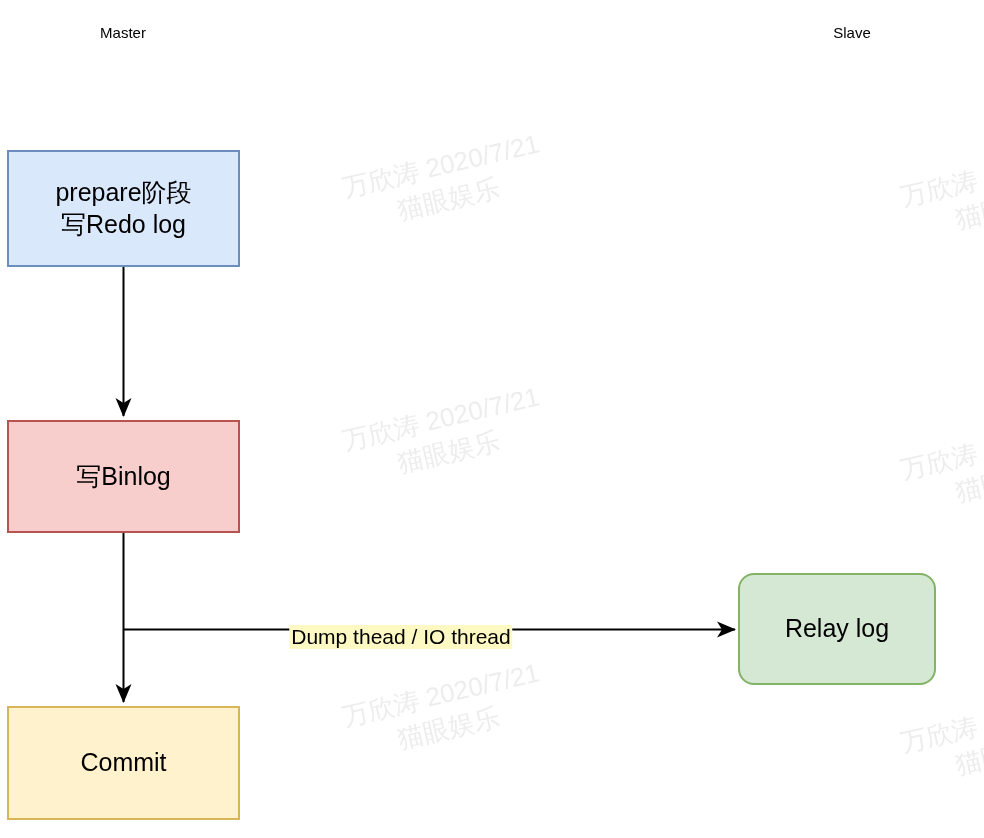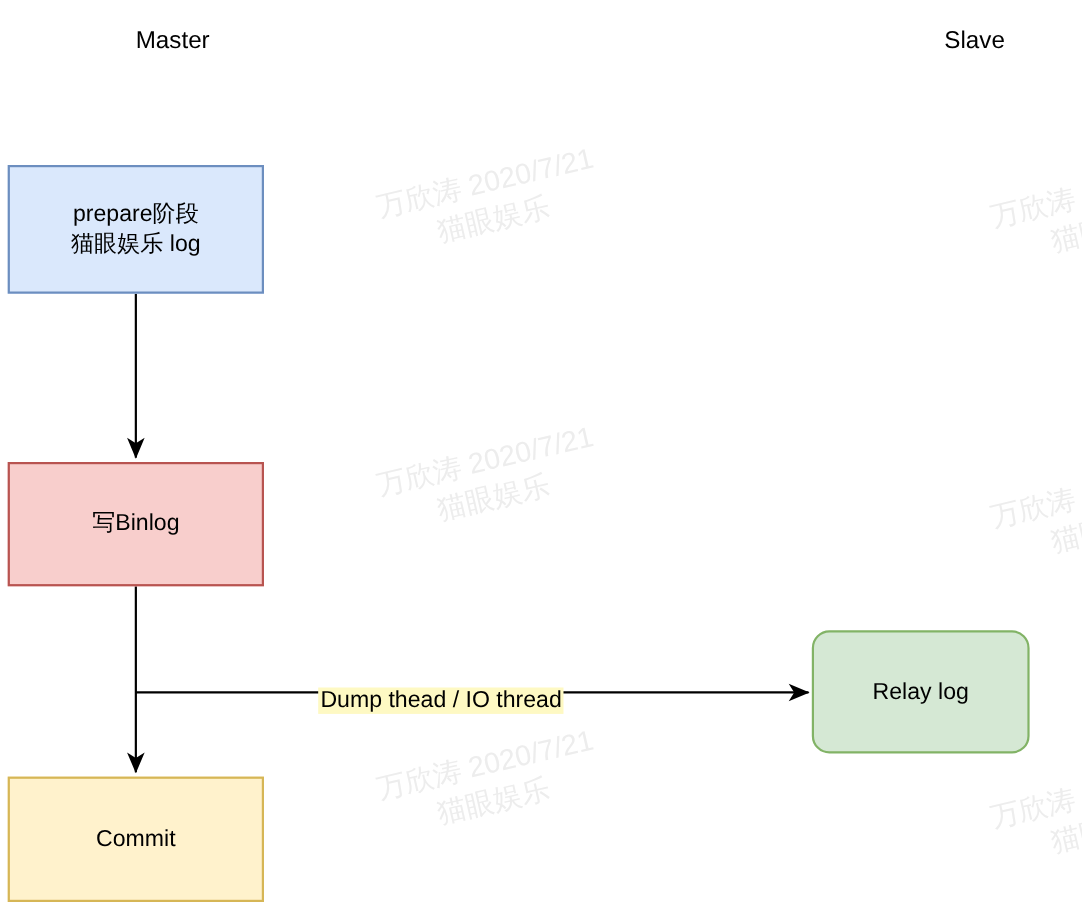--- a/index.html
+++ b/index.html
@@ -15,23 +15,22 @@
     overflow: hidden;
     font-family: "Liberation Sans", sans-serif;
     color: #000000;
   }
 
   
   .col-label {
     position: absolute;
     top: 24px;
     transform: translateX(-50%);
-    font-size: 22px;
+    font-size: 15px;
     white-space: nowrap;
-    margin-left: 34px;
   }
   .col-label.master { left: 123px; }
   .col-label.slave  { left: 852px; }
 
   
   .wm {
     position: absolute;
     transform: translate(-50%, -50%) rotate(-13deg);
     text-align: center;
     font-size: 26px;
@@ -51,21 +50,21 @@
   
   .node {
     position: absolute;
     box-sizing: border-box;
     border: 2px solid #000;
     display: flex;
     flex-direction: column;
     align-items: center;
     justify-content: center;
     text-align: center;
-    font-size: 21px;
+    font-size: 25px;
     line-height: 1.25;
   }
   .node-prepare {
     left: 7px; top: 150px; width: 233px; height: 117px;
     background: var(--node-prepare-fill);
     border-color: var(--node-prepare-border);
   }
   .node-binlog {
     left: 7px; top: 420px; width: 233px; height: 113px;
     background: var(--node-binlog-fill);
@@ -153,21 +152,21 @@
     <line x1="123.5" y1="533" x2="123.5" y2="702" marker-end="url(#arrowhead)"></line>
 
     <line x1="123.5" y1="629.5" x2="735" y2="629.5" marker-end="url(#arrowhead)"></line>
   </svg>
 
   <div class="col-label master">Master</div>
   <div class="col-label slave">Slave</div>
 
   <div class="node node-prepare">
     <div>prepare阶段</div>
-    <div>猫眼娱乐 log</div>
+    <div>写Redo log</div>
   </div>
 
   <div class="node node-commit">
     <div>Commit</div>
   </div>
 
   <div class="node node-binlog">
     <div>写Binlog</div>
   </div>
 

